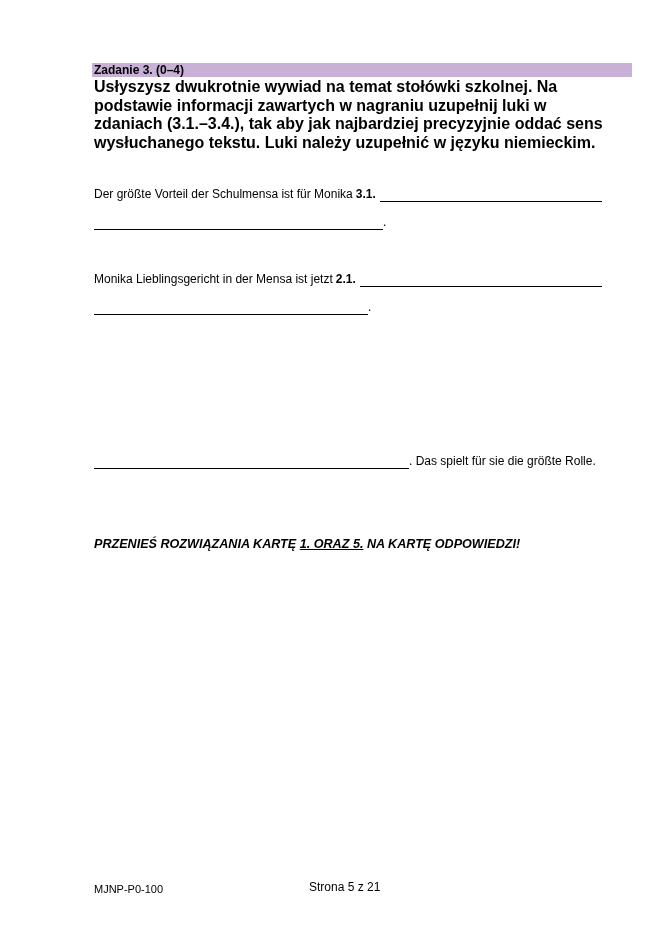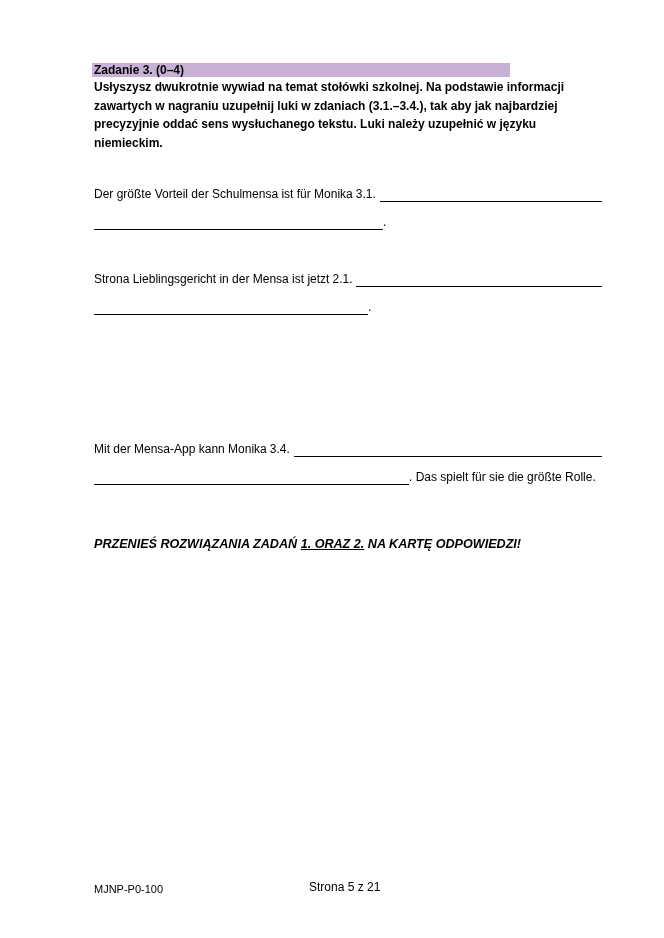--- a/index.html
+++ b/index.html
@@ -18,36 +18,36 @@
     .page {
       position: absolute;
       left: 0; top: 0;
       width: 664px; height: 938px;
       background: #ffffff;
     }
     .task-header {
       position: absolute;
       left: 92px;
       top: 63px;
-      width: 418px;
+      width: 540px;
       height: 14px;
       background: #c9b0d6;
       font-weight: bold;
       font-size: 12px;
       line-height: 14px;
       padding-left: 2px;
       box-sizing: border-box;
     }
     .instructions {
       position: absolute;
       left: 94px;
       top: 78px;
       width: 510px;
       font-weight: bold;
-      font-size: 12px;
+      font-size: 16px;
       line-height: 18.6px;
     }
     .sentence {
       position: absolute;
       left: 94px;
       width: 508px;
       font-size: 12px;
       white-space: nowrap;
     }
     .line1 {
@@ -56,21 +56,21 @@
       height: 16px;
       line-height: 16px;
     }
     .line2 {
       display: flex;
       align-items: flex-end;
       height: 16px;
       line-height: 16px;
       margin-top: 12px;
     }
-    .num { font-weight: normal; margin-left: 3px; margin-right: 4px; }
+    .num { font-weight: bold; margin-left: 3px; margin-right: 4px; }
     .blank {
       border-bottom: 1px solid #000;
       height: 12px;
       display: inline-block;
     }
     .blank.fill { flex: 1; }
     .suffix { margin-left: 2px; }
     .notice {
       position: absolute;
       left: 94px;
@@ -110,43 +110,38 @@
       <span class="blank fill"></span>
     </div>
     <div class="line2">
       <span class="blank" style="width:289px;"></span>
       <span>.</span>
     </div>
   </div>
 
   <div class="sentence" style="top:271px;">
     <div class="line1">
-      <span>Strona Lieblingsgericht in der Mensa ist jetzt</span>
+      <span>Monika Lieblingsgericht in der Mensa ist jetzt</span>
       <span class="num">2.1.</span>
       <span class="blank fill"></span>
     </div>
     <div class="line2">
       <span class="blank" style="width:274px;"></span>
       <span>.</span>
     </div>
   </div>
 
 
   <div class="sentence" style="top:441px;">
-    <div class="line1">
-      <span>Mit der Mensa-App kann Monika</span>
-      <span class="num">3.4.</span>
-      <span class="blank fill"></span>
-    </div>
     <div class="line2">
       <span class="blank" style="width:315px;"></span>
       <span>. Das spielt für sie die größte Rolle.</span>
     </div>
   </div>
 
   <div class="notice">
-    <span>PRZENIEŚ ROZWIĄZANIA ZADAŃ </span><u>1. ORAZ 2.</u><span> NA KARTĘ ODPOWIEDZI!</span>
+    <span>PRZENIEŚ ROZWIĄZANIA KARTĘ </span><u>1. ORAZ 5.</u><span> NA KARTĘ ODPOWIEDZI!</span>
   </div>
 
   <div class="footer-code">MJNP-P0-100</div>
   <div class="footer-page">Strona 5 z 21</div>
 
 </div>
 
 </body></html>

